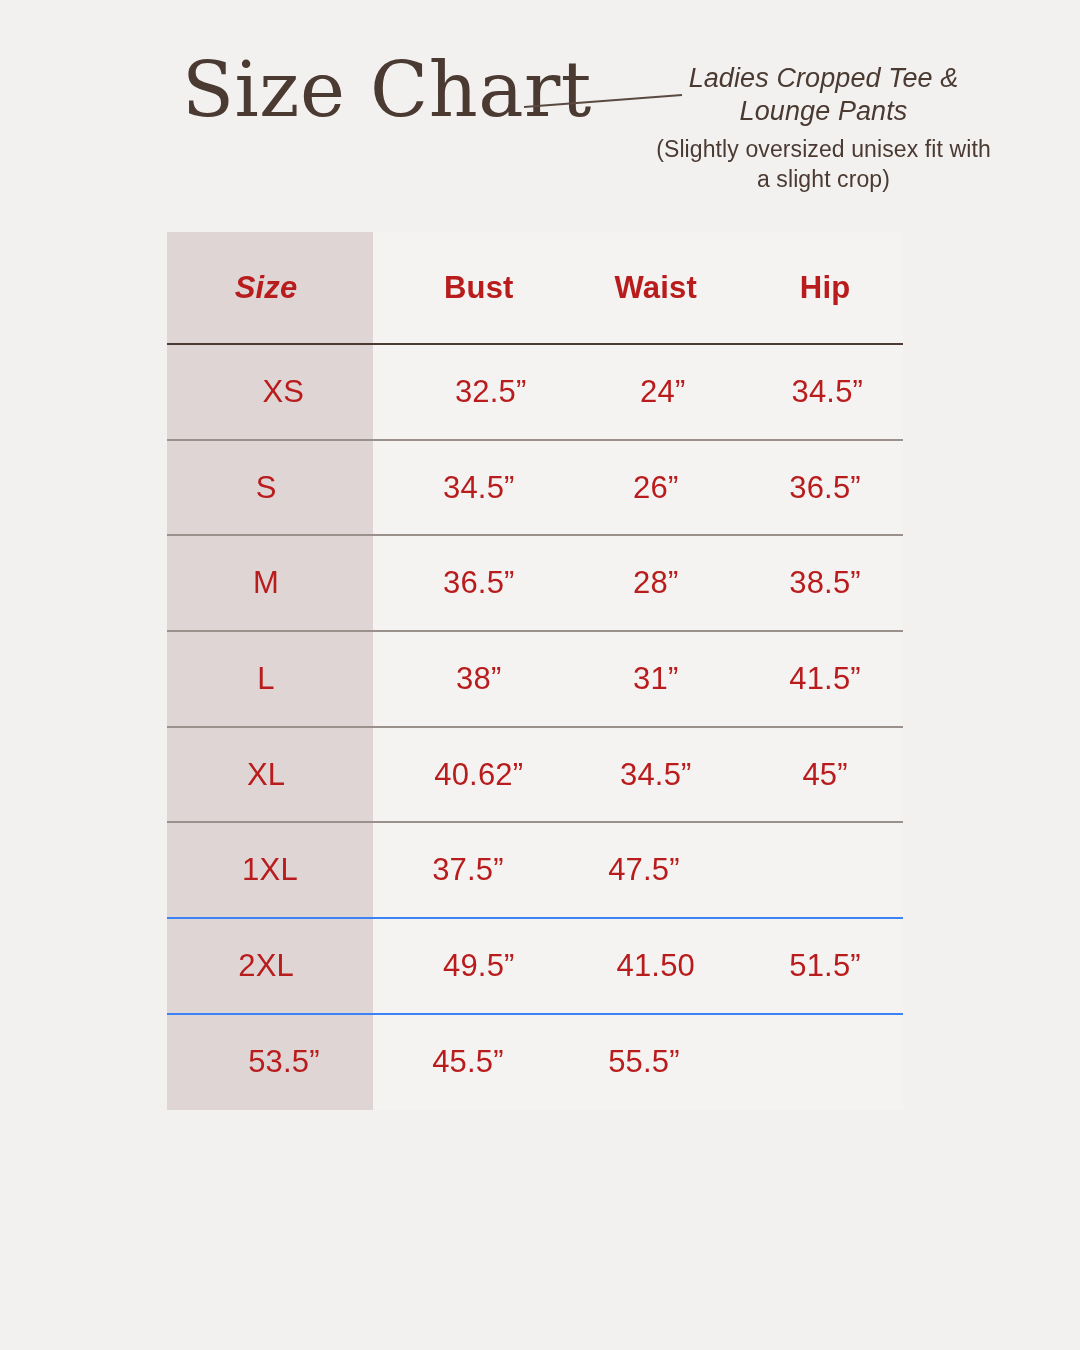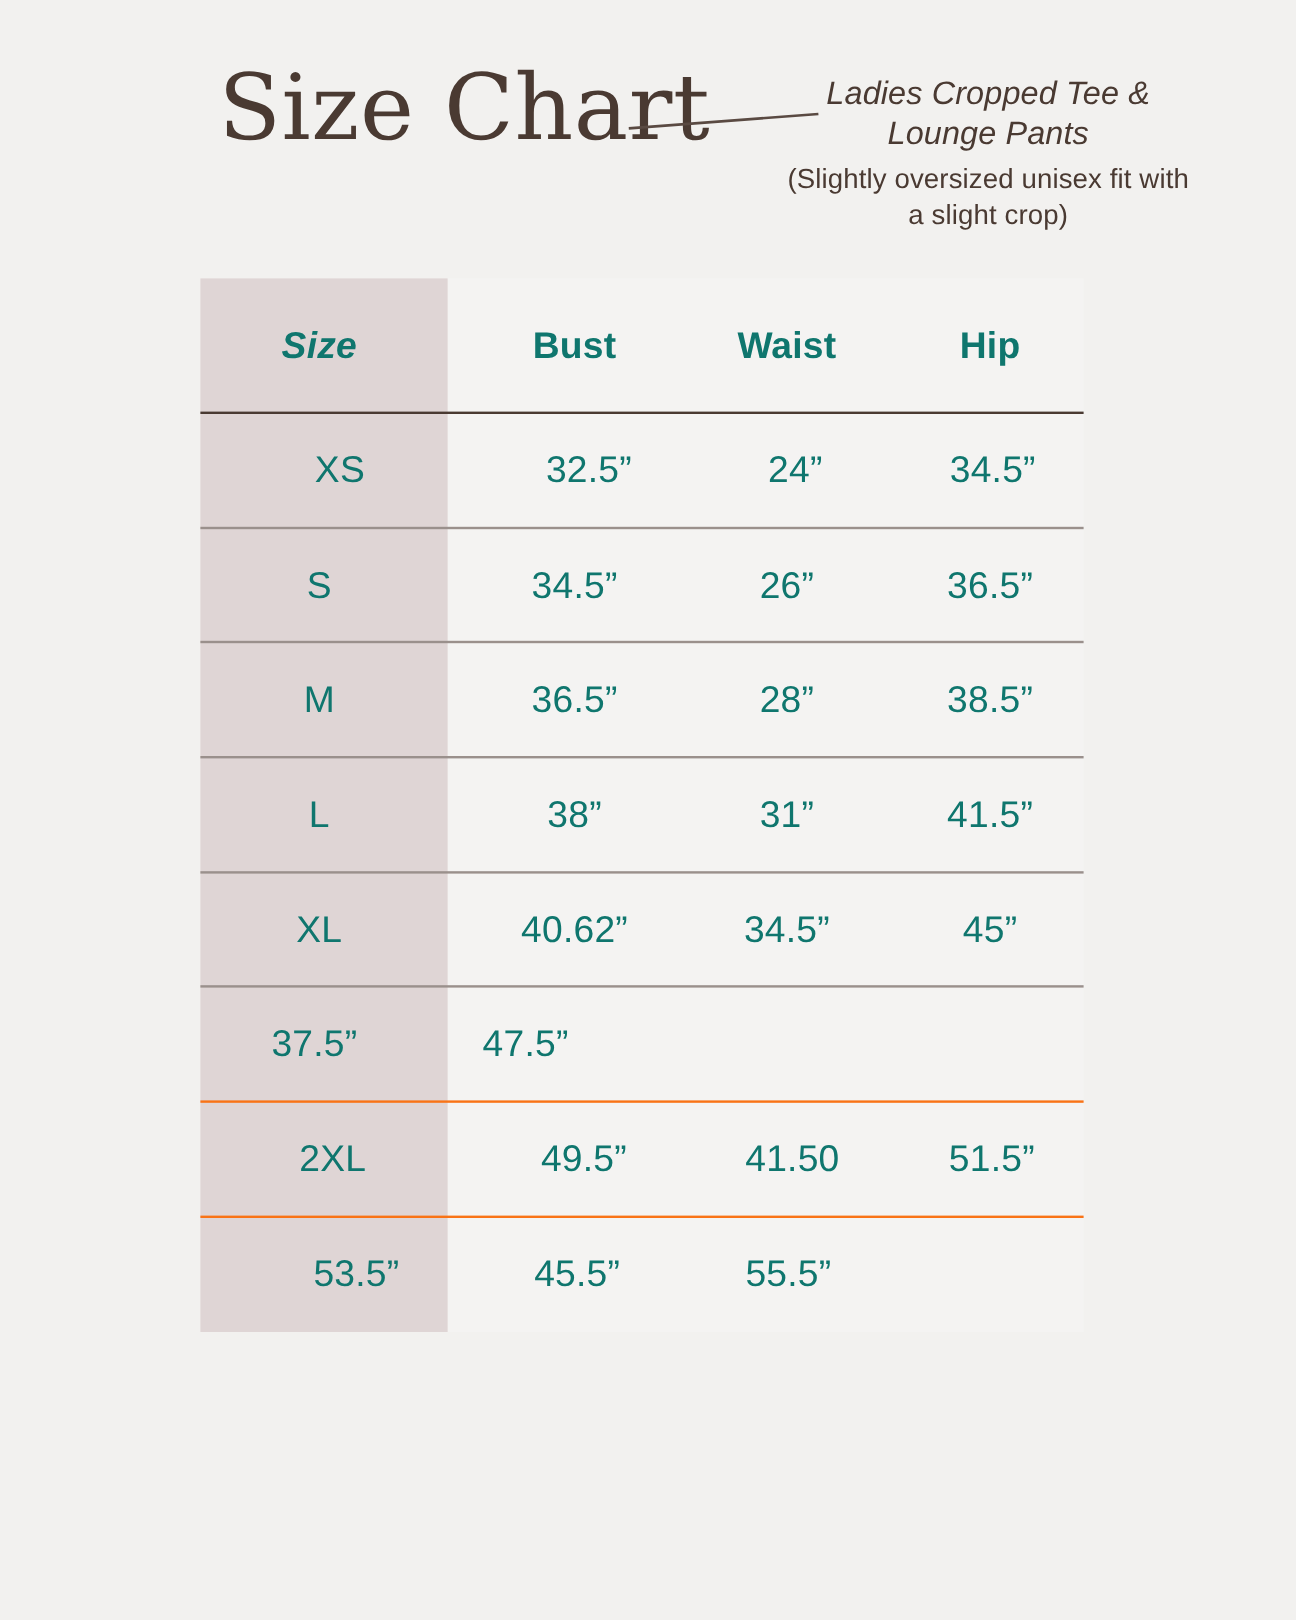--- a/index.html
+++ b/index.html
@@ -108,31 +108,30 @@
 
   .trow.data-row {
     height: 95.7px;
   }
 
   
   .trow.data-row {
     border-top: 2px solid #9A908C;
   }
   .trow.data-row.strong-divider {
-    border-top: 2px solid #f97316;
-    padding-left: 13px;
+    border-top: 2px solid #3b82f6;
   }
   .trow.data-row.first-data-row {
     border-top: 2px solid #4A3A32;
     padding-left: 20px;
   }
 
   .cell {
     text-align: center;
-    color: #0f766e;
+    color: #b91c1c;
     box-sizing: border-box;
   }
 
   .cell-size   { width: 206px; }
   .cell-bust   { width: 178px; margin-left: 28px; }
   .cell-waist  { width: 190px; }
   .cell-hip    { width: 162px; }
 
   .header-row .cell {
     font-size: 31px;
@@ -222,20 +221,21 @@
     </div>
 
     <div class="trow data-row">
       <div class="cell cell-size">XL</div>
       <div class="cell cell-bust">40.62”</div>
       <div class="cell cell-waist">34.5”</div>
       <div class="cell cell-hip">45”</div>
     </div>
 
     <div class="trow data-row">
+      <div class="cell cell-size">1XL</div>
       <div class="cell cell-waist">37.5”</div>
       <div class="cell cell-hip">47.5”</div>
     </div>
 
     <div class="trow data-row strong-divider">
       <div class="cell cell-size">2XL</div>
       <div class="cell cell-bust">49.5”</div>
       <div class="cell cell-waist">41.50</div>
       <div class="cell cell-hip">51.5”</div>
     </div>

